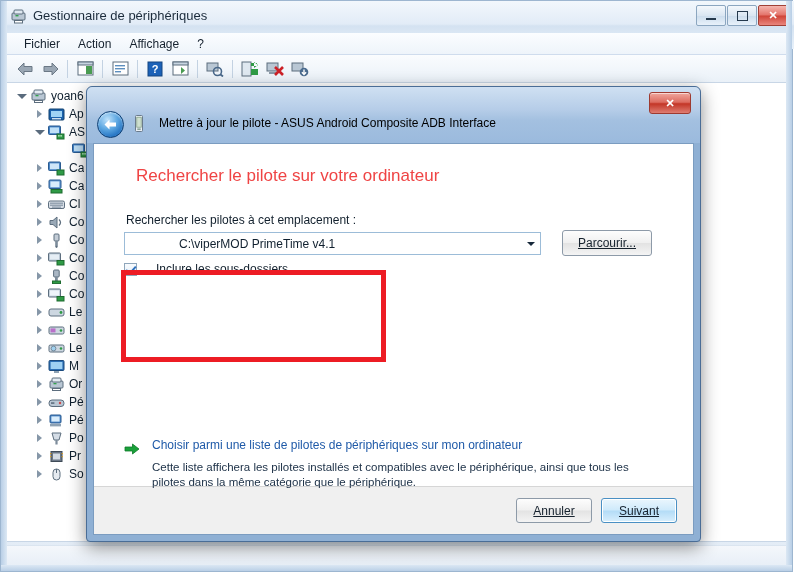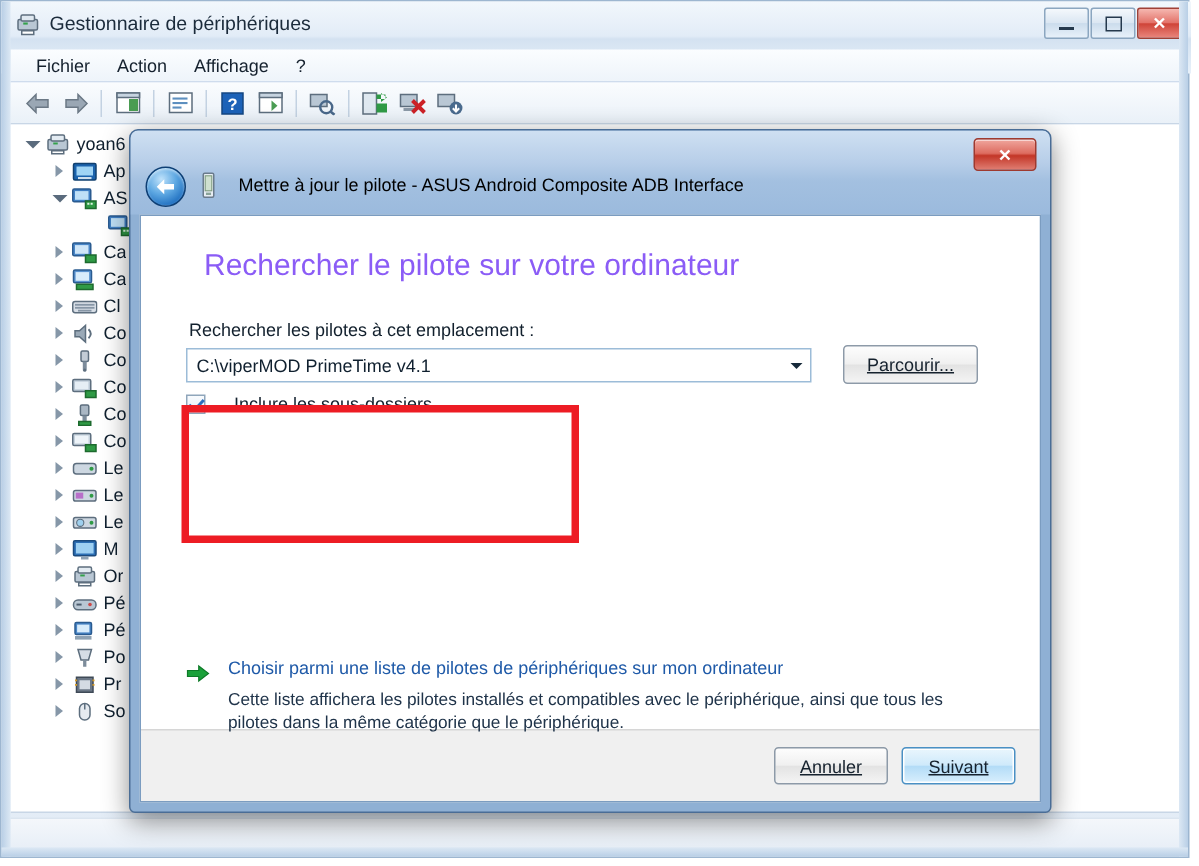--- a/index.html
+++ b/index.html
@@ -135,30 +135,30 @@
   }
 
   .dlg-inner{
     position:absolute;left:6px;top:56px;right:6px;bottom:6px;
     background:#ffffff;border:1px solid #7b9cc0;box-sizing:border-box;
     display:flex;flex-direction:column;
   }
   .dlg-content{position:relative;flex:1;background:#ffffff;}
 
   .pg-heading{
-    position:absolute;left:42px;top:22px;font-size:20px;color:#8b5cf6;white-space:nowrap;
+    position:absolute;left:42px;top:22px;font-size:17px;color:#ef4444;white-space:nowrap;
   }
 
   .fld-label{
     position:absolute;left:32px;top:69px;font-size:12px;color:#12202d;white-space:nowrap;
   }
   .combo{
     position:absolute;left:30px;top:88px;width:417px;height:23px;
     border:1px solid #9cbcd8;background:#fff;box-sizing:border-box;
-    display:flex;align-items:center;
+    display:flex;align-items:center;padding-left:48px;
   }
   .combo-val{flex:1;font-size:12px;color:#10202f;padding-left:6px;white-space:nowrap;overflow:hidden;}
   .combo-arrow{
     width:18px;height:21px;display:flex;align-items:center;justify-content:center;flex:0 0 auto;
   }
   .combo-arrow i{
     display:block;width:0;height:0;border-left:4px solid transparent;border-right:4px solid transparent;
     border-top:4px solid #17293a;
   }
   .btn{

